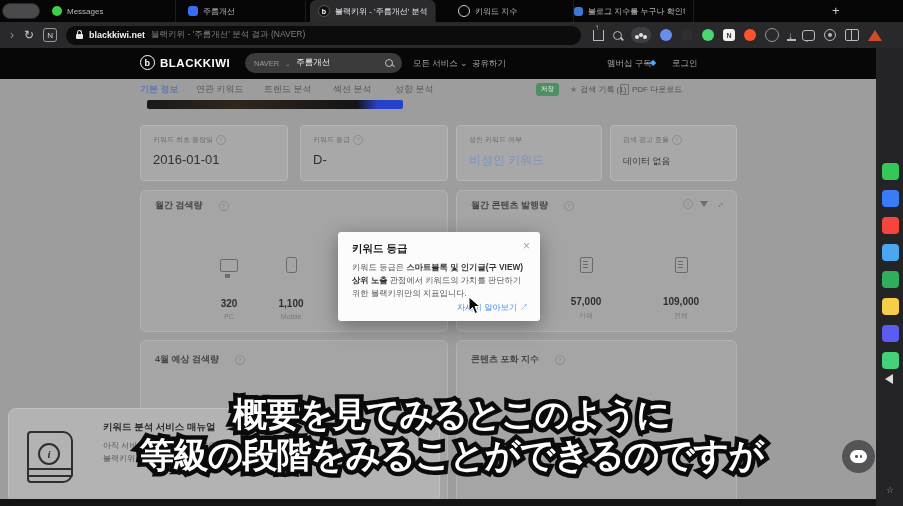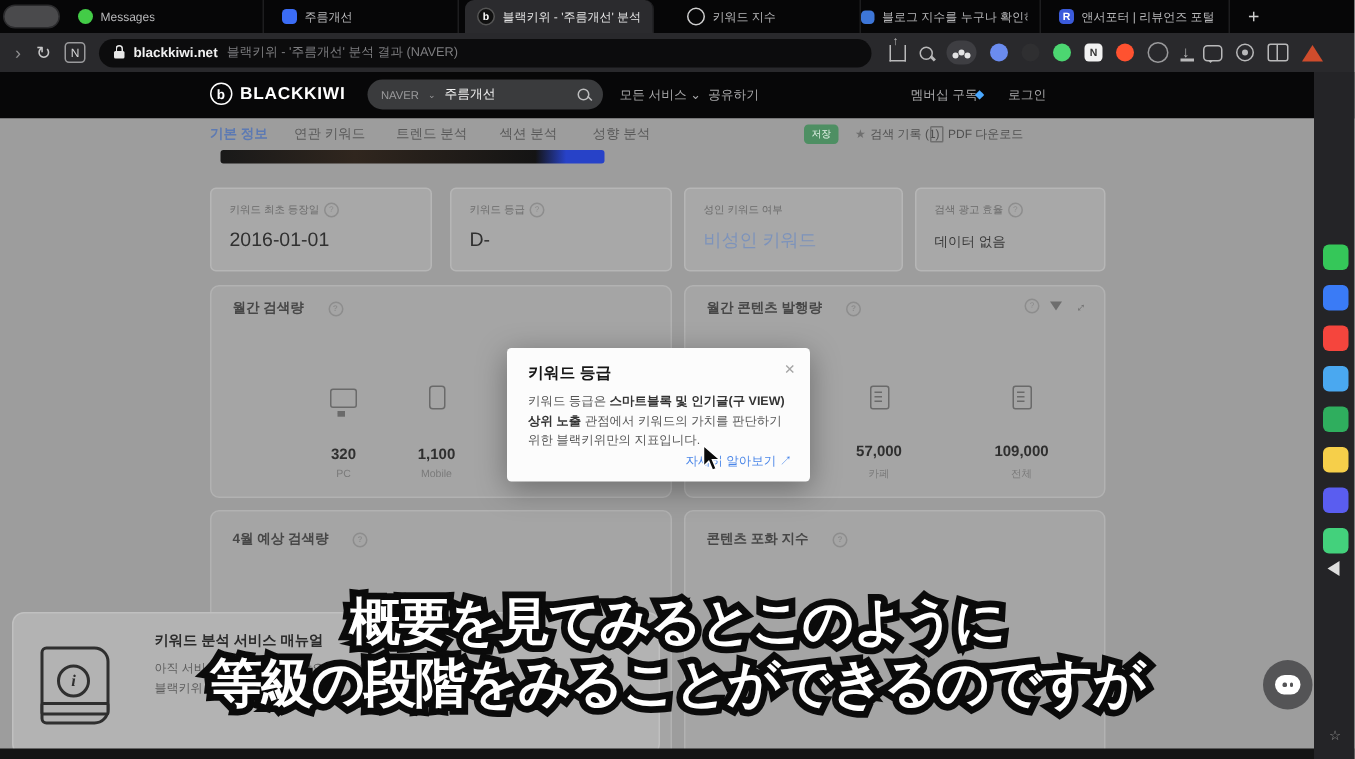--- a/index.html
+++ b/index.html
@@ -152,24 +152,20 @@
     <span class="tlabel">블랙키위 - '주름개선' 분석 결과</span>
   </div>
   <div class="abs tab" style="left:450px;width:124px;">
     <span class="ticon" style="background:transparent;border:1.4px solid #cfcfcf;"></span>
     <span class="tlabel">키워드 지수</span>
   </div>
   <div class="abs tab" style="left:566px;width:128px;">
     <span class="ticon sq" style="background:#3d76d8;width:9px;height:9px;"></span>
     <span class="tlabel">블로그 지수를 누구나 확인하세</span>
   </div>
-  <div class="abs tab" style="left:698px;width:122px;">
-    <span class="ticon sq" style="background:#3b5bdb;">R</span>
-    <span class="tlabel">앤서포터 | 리뷰언즈 포털</span>
-  </div>
   <div class="abs newtab" style="left:832px;">+</div>
 </div>
 
 <div class="abs toolbar">
   <span class="navbtn">›</span>
   <span class="navbtn" style="color:#c7c7c8;">↻</span>
   <span class="nbox">N</span>
   <div class="urlpill">
     <span class="lock"></span>
     <span class="urlhost">blackkiwi.net</span>

